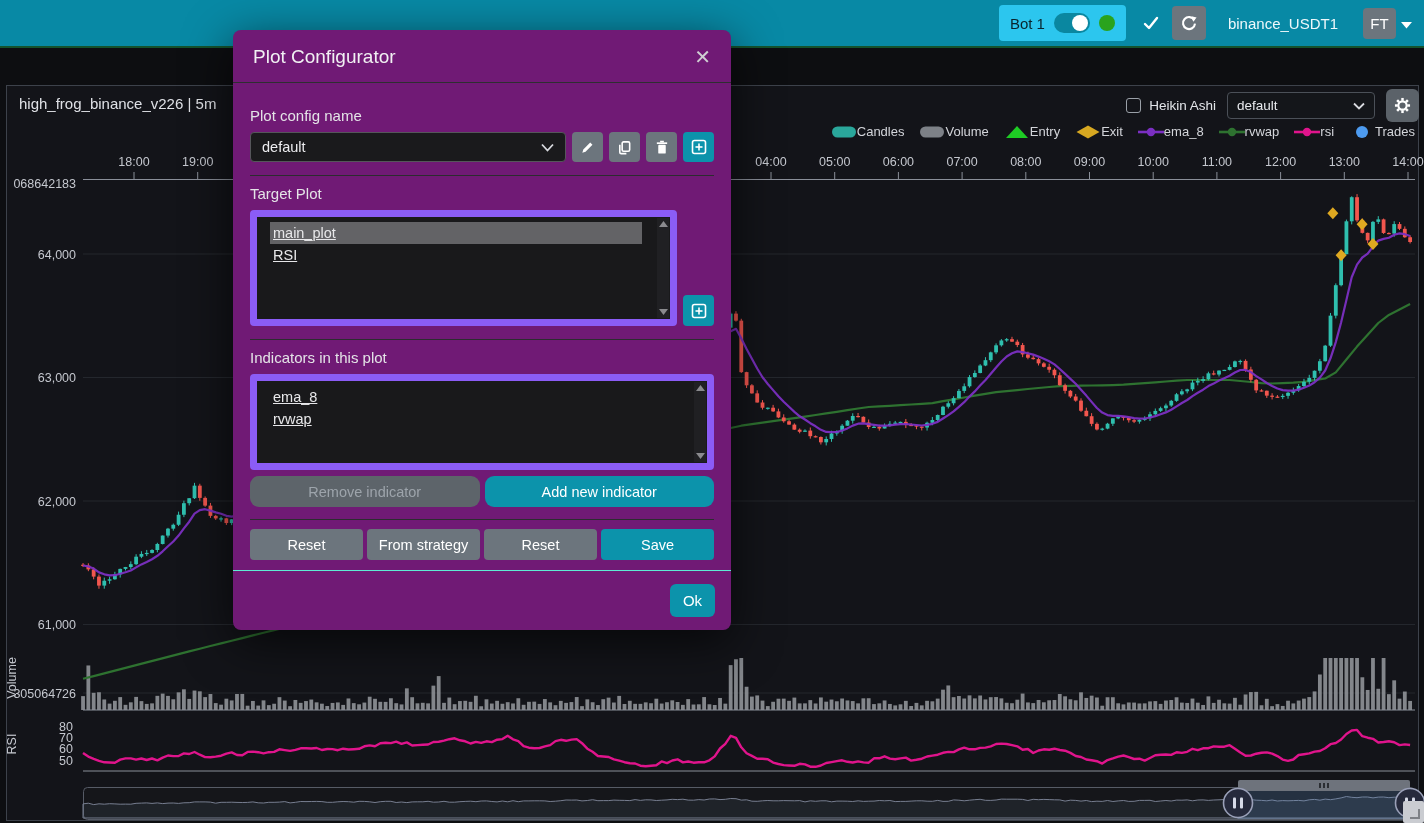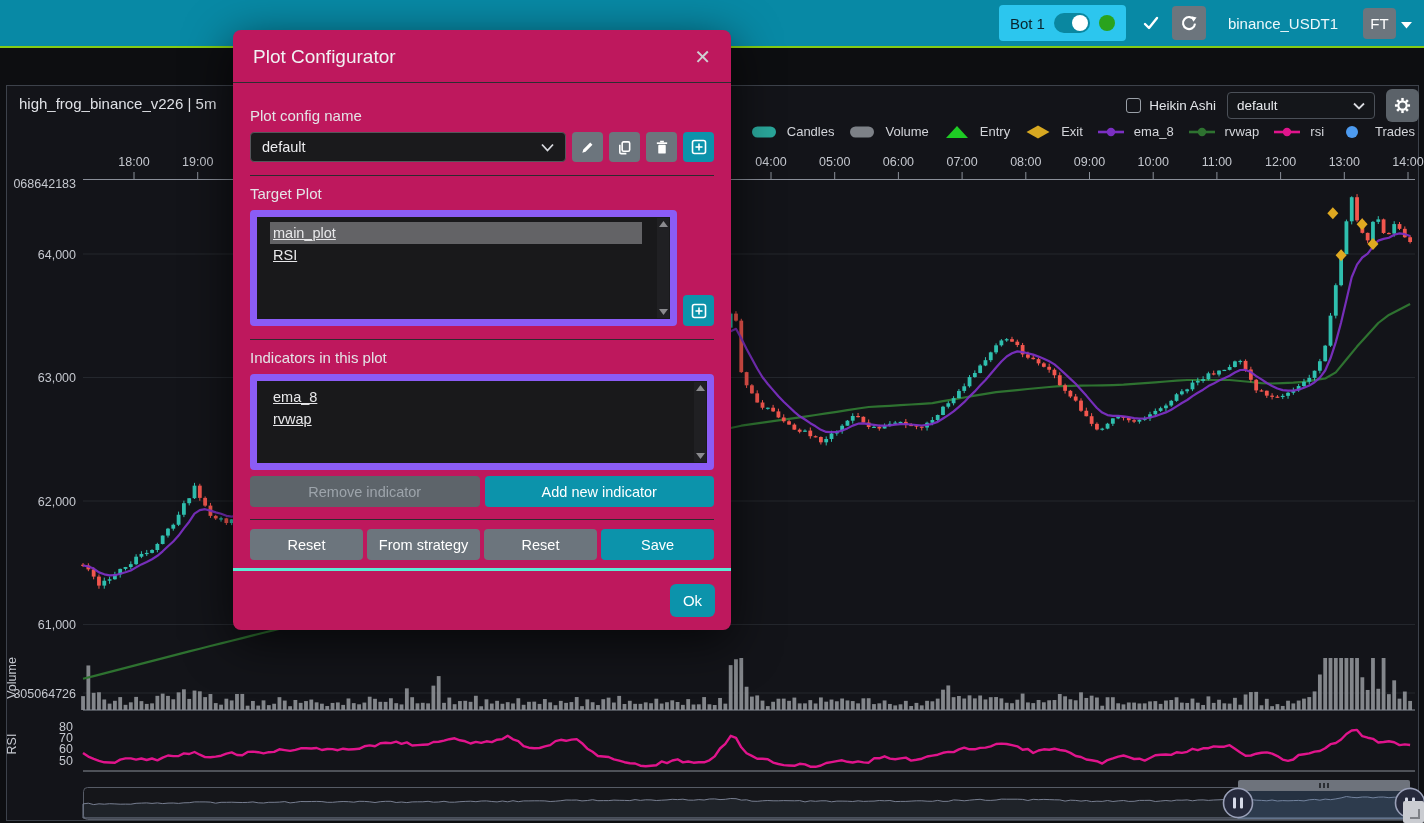--- a/index.html
+++ b/index.html
@@ -4,21 +4,21 @@
 <style>
   * { box-sizing: border-box; }
   html,body { margin:0; padding:0; }
   body {
     width:1424px; height:823px; position:relative; overflow:hidden;
     background:#0d0e11; color:#e6e6e9;
     font-family:"Liberation Sans", sans-serif;
   }
   
   .navbar { position:absolute; top:0; left:0; right:0; height:48px;
-    background:#0889a5; border-bottom:2px solid #84cc16;
+    background:#0889a5; border-bottom:2px solid #14532d;
     display:flex; align-items:center; padding:0 8px; z-index:3; }
   .nav-right { margin-left:auto; display:flex; align-items:center; }
   .bot-chip { background:#2cc6ee; border-radius:4px; height:36px;
     display:flex; align-items:center; gap:9px; padding:0 11px;
     color:#09242c; font-size:15px; }
   .toggle { width:36px; height:20px; border-radius:10px; background:#0a87a0; position:relative; }
   .toggle .knob { position:absolute; right:2px; top:2px; width:16px; height:16px; border-radius:8px; background:#fff; }
   .green-dot { width:16px; height:16px; border-radius:50%; background:#2aa31d; }
   .check-wrap { margin-left:17px; display:flex; align-items:center; }
   .icon-btn { width:34px; height:34px; border-radius:4px; background:#6c757d;
@@ -33,30 +33,30 @@
   .card-title { position:absolute; left:13px; top:10px; font-size:15px; color:#dfe1e6; z-index:6;text-align:center; }
   .controls { position:absolute; top:4px; right:3px; display:flex; align-items:center; gap:11px; z-index:6; }
   .checkbox { width:15px; height:15px; border:1px solid #9aa0a8; border-radius:3px; background:transparent; }
   .ha-label { font-size:13.5px; color:#e3e5e9; margin-left:-3px; }
   .mini-select { width:148px; height:27px; border:1px solid #4b5058; border-radius:4px;
     background:#14161a; color:#e8eaee; font-size:13.5px;
     display:flex; align-items:center; justify-content:space-between; padding:0 9px; }
   .gear-btn { width:33px; height:33px; border-radius:6px; background:#5b6269;
     display:flex; align-items:center; justify-content:center; }
   .legend { position:absolute; top:39px; right:9px; display:flex; align-items:center; gap:15px; z-index:6; }
-  .legend-item { display:flex; align-items:center; gap:10px; font-size:13px; color:#d3d5da; }
+  .legend-item { display:flex; align-items:center; gap:0; font-size:13px; color:#d3d5da; }
   #chart-svg { position:absolute; left:0; top:0; z-index:5; pointer-events:none; }
   #chart-svg text { font-family:"Liberation Sans", sans-serif; }
   .resize-corner { position:absolute; right:0; bottom:0; width:21px; height:22px;
     background:#caccd1; border-radius:2px; z-index:7; }
   .resize-corner::after { content:""; position:absolute; right:4px; bottom:4px;
     width:8px; height:8px; border-right:2px solid #7e8186; border-bottom:2px solid #7e8186; }
   
   .modal { position:absolute; left:233px; top:30px; width:498px; height:600px;
-    background:#be185d; border-radius:8px; box-shadow:0 12px 48px rgba(0,0,0,.65);
+    background:#701a75; border-radius:8px; box-shadow:0 12px 48px rgba(0,0,0,.65);
     z-index:20; display:flex; flex-direction:column; }
   .modal-header { display:flex; justify-content:space-between; align-items:center;
     padding:16px 20px 14px; border-bottom:1px solid #2e2e31; }
   .modal-title { font-size:19px; color:#f1f1f3; }
   .modal-close { font-size:20px; color:#cfcfd2; line-height:1; cursor:default; }
   .modal-body { padding:11px 17px 0; flex:1; }
   .section-label { font-size:15px; color:#e4e4e7; margin:9px 0 8px; }
   .row { display:flex; gap:6px; }
   .cfg-select { flex:1; height:30px; border:1px solid #55565a; border-radius:4px;
     background:#1a1a1c; color:#ececef; font-size:14.5px;
@@ -74,24 +74,24 @@
   .lb-item:first-child { margin-top:5px; }
   .lb-scroll { position:absolute; right:1px; top:1px; bottom:1px; width:12px; background:#202023;
     display:flex; flex-direction:column; justify-content:space-between; align-items:center; padding:3px 0; }
   .add-col { display:flex; flex-direction:column; justify-content:flex-end; }
   .btn { height:31px; border-radius:4px; font-size:14.5px; color:#fff;
     display:flex; align-items:center; justify-content:center; }
   .btn.gray { background:#6c757d; }
   .btn.teal { background:#0c93ab; }
   .btn.disabled { background:#5d646a; color:#9da4ab; }
   .two-btn-row { display:flex; gap:5px; margin-top:6px; }
-  .two-btn-row .btn { flex:1; }
+  .two-btn-row .btn { flex:1;border-radius:9px; }
   .four-btn-row { display:flex; gap:4px; }
   .four-btn-row .btn { flex:1; }
-  .modal-footer { border-top:3px solid #5eead4; padding:13px 16px; display:flex; justify-content:flex-end; }
+  .modal-footer { border-top:1px solid #5eead4; padding:13px 16px; display:flex; justify-content:flex-end; }
   .ok-btn { width:45px; height:33px; border-radius:6px; background:#0c93ab; color:#fff;
     font-size:15px; display:flex; align-items:center; justify-content:center; }
 </style>
 </head>
 <body>
 
 <div class="navbar">
   <div class="nav-right">
     <div class="bot-chip">
       <span>Bot 1</span>

